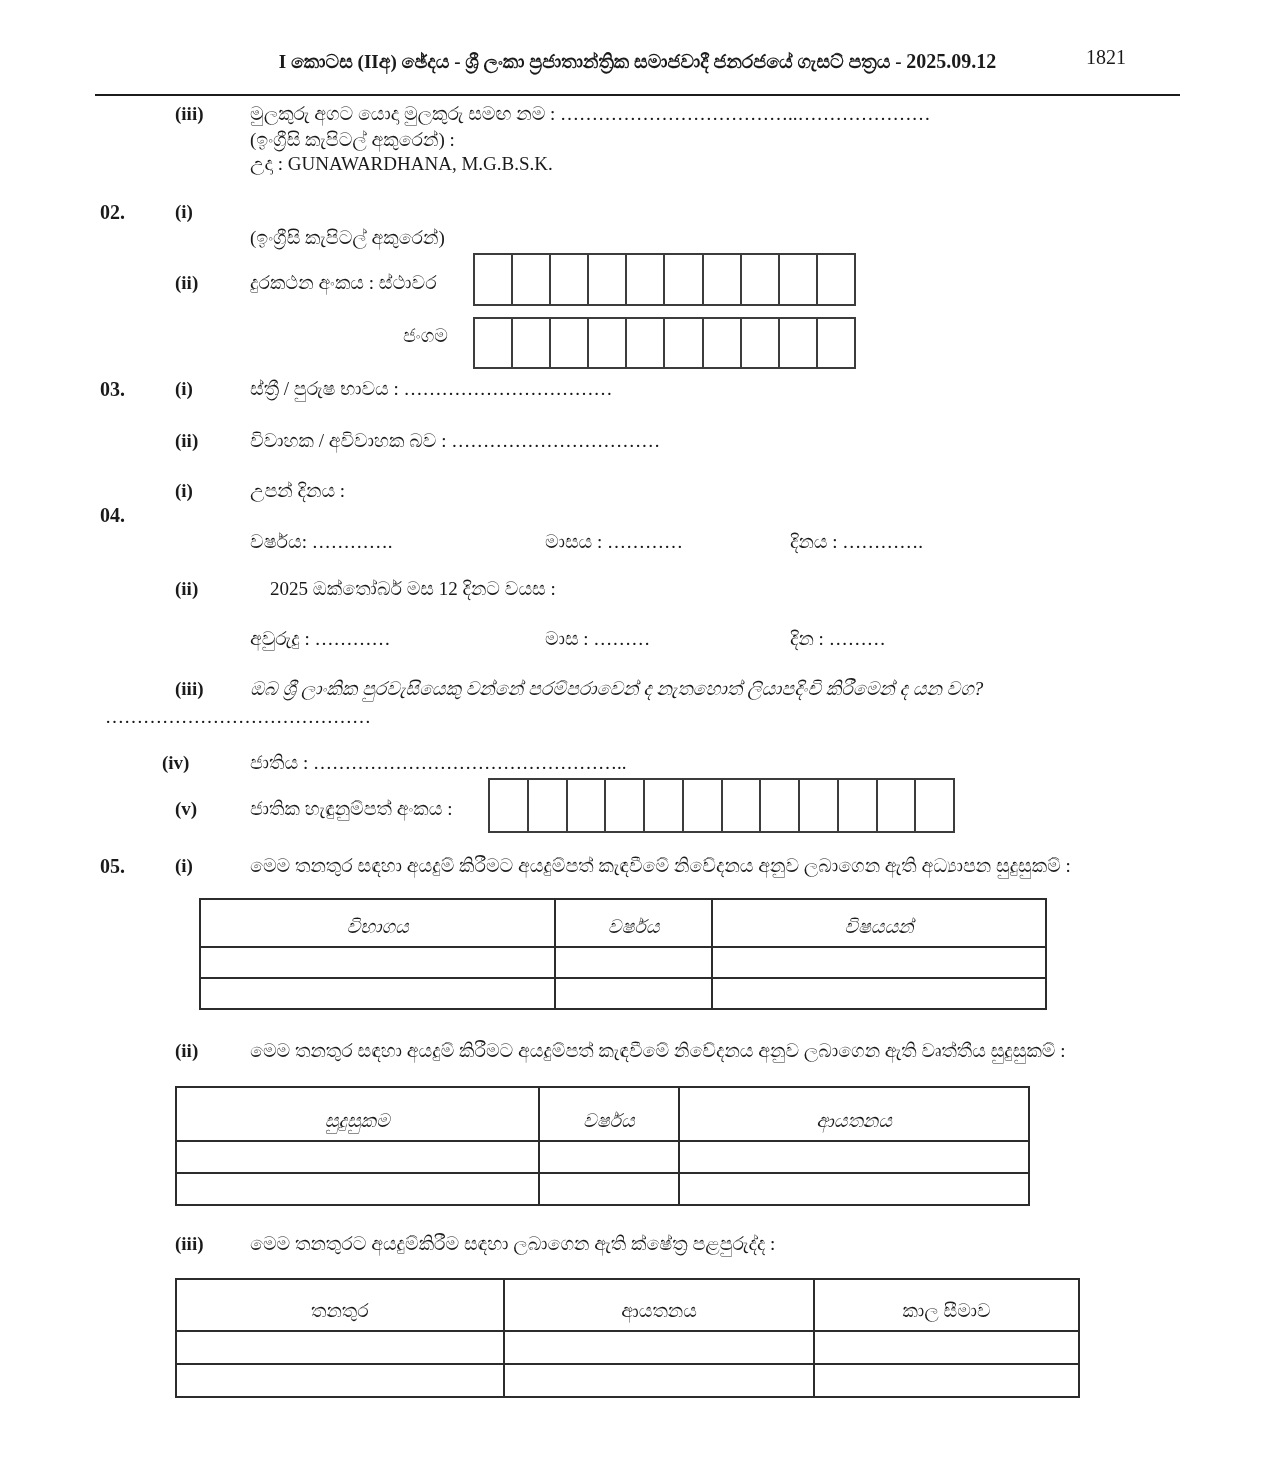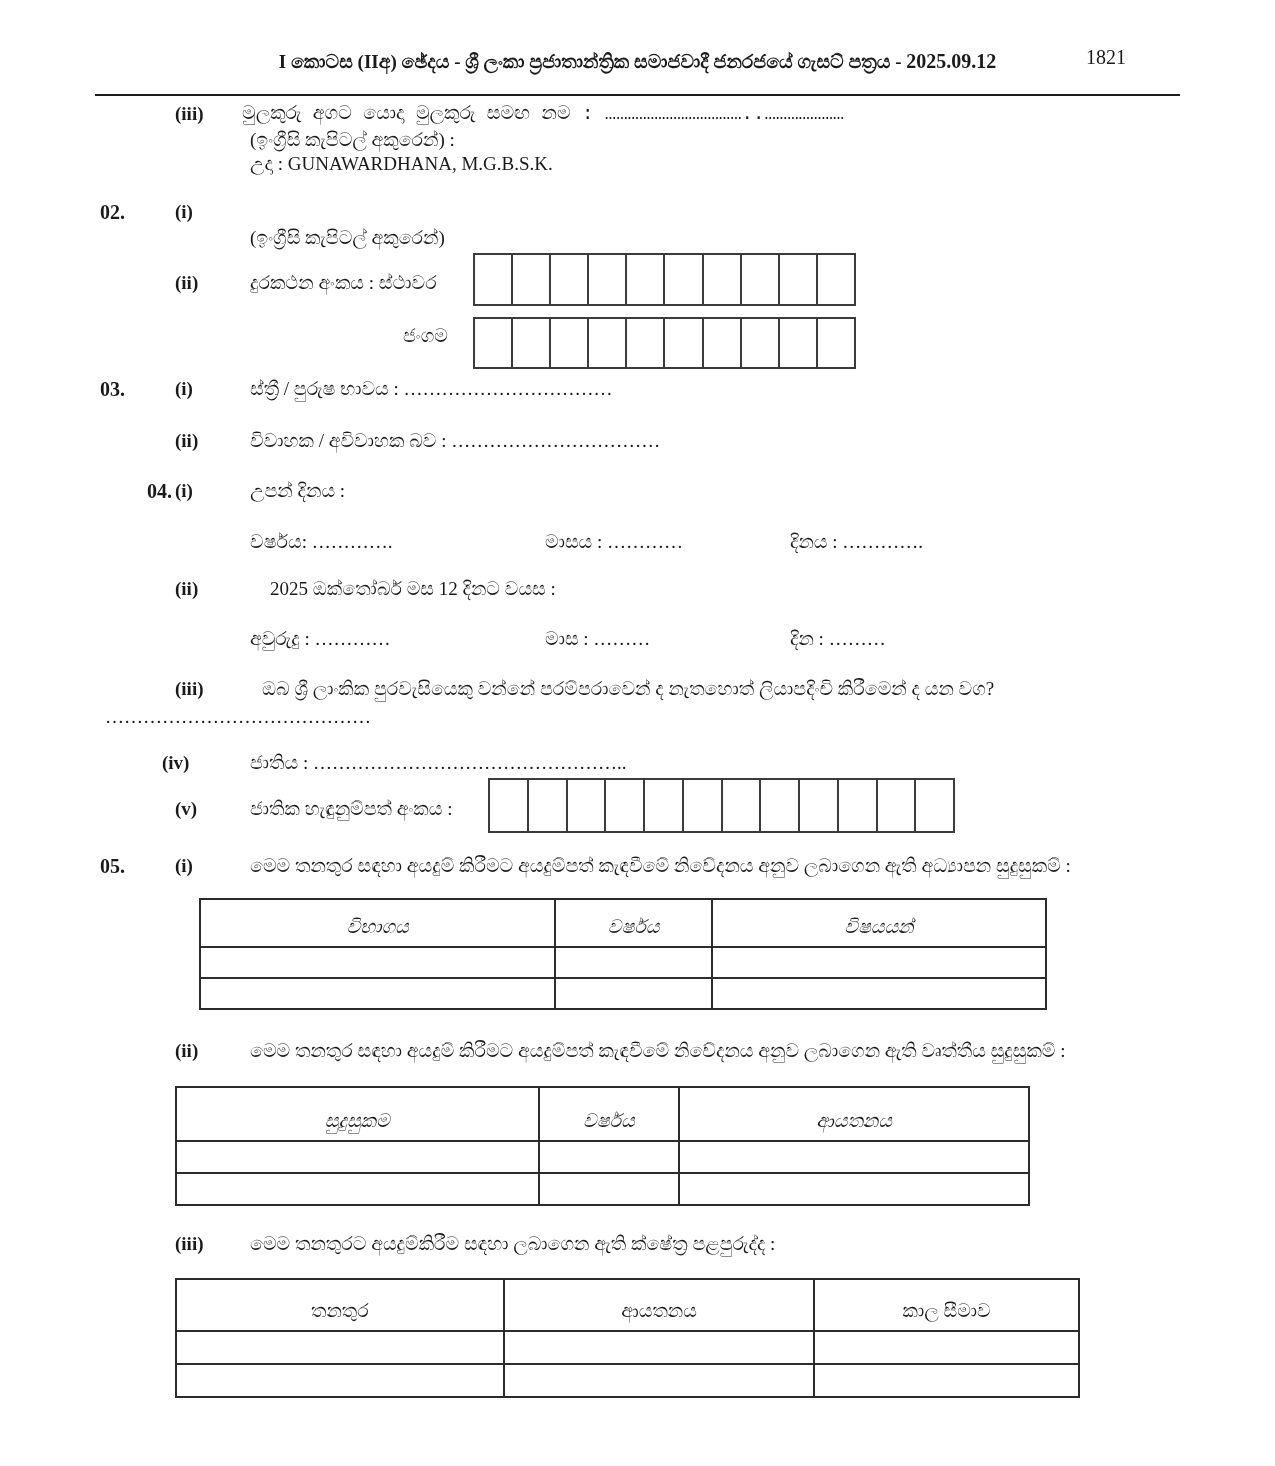--- a/index.html
+++ b/index.html
@@ -34,21 +34,21 @@
 </head>
 <body>
 
 <div class="page">
 
   <div class="abs hdr-title"><span>I කොටස (IIඅ) ඡේදය - ශ්‍රී ලංකා ප්‍රජාතාන්ත්‍රික සමාජවාදී ජනරජයේ ගැසට් පත්‍රය - </span><b>2025.09.12</b></div>
   <div class="abs hdr-page">1821</div>
   <div class="abs hdr-rule"></div>
 
   <div class="abs rlabel" style="left:175px; top:103px;">(iii)</div>
-  <div class="abs" style="left:242px; top:103px;font-family:Liberation Mono, monospace;">මුලකුරු අගට යොදා මුලකුරු සමඟ නම : ………………………………..…………………</div>
+  <div class="abs" style="left:250px; top:103px;">මුලකුරු අගට යොදා මුලකුරු සමඟ නම : ………………………………..…………………</div>
   <div class="abs" style="left:250px; top:129px;">(ඉංග්‍රීසි කැපිටල් අකුරෙන්) :</div>
   <div class="abs" style="left:250px; top:153px;">උදා : GUNAWARDHANA, M.G.B.S.K.</div>
 
   <div class="abs num" style="left:100px; top:201px;">02.</div>
   <div class="abs rlabel" style="left:175px; top:201px;">(i)</div>
   <div class="abs" style="left:250px; top:227px;">(ඉංග්‍රීසි කැපිටල් අකුරෙන්)</div>
 
   <div class="abs rlabel" style="left:175px; top:272px;">(ii)</div>
   <div class="abs" style="left:250px; top:272px;">දුරකථන අංකය : ස්ථාවර</div>
   <div class="abs boxrow" style="left:473px; top:253px; width:383px; height:53px;">
@@ -76,37 +76,37 @@
       <div class="cell"></div>
       <div class="cell"></div>
     </div>
 
   <div class="abs num" style="left:100px; top:378px;">03.</div>
   <div class="abs rlabel" style="left:175px; top:378px;">(i)</div>
   <div class="abs" style="left:250px; top:378px;">ස්ත්‍රී / පුරුෂ භාවය  : ……………………………</div>
   <div class="abs rlabel" style="left:175px; top:430px;">(ii)</div>
   <div class="abs" style="left:250px; top:430px;">විවාහක / අවිවාහක බව : ……………………………</div>
 
-  <div class="abs num" style="left:100px; top:480px;margin-left:47px;">04.</div>
+  <div class="abs num" style="left:100px; top:504px;">04.</div>
   <div class="abs rlabel" style="left:175px; top:480px;">(i)</div>
   <div class="abs" style="left:250px; top:480px;">උපන් දිනය  :</div>
 
   <div class="abs" style="left:250px; top:531px;">වර්ෂය: ………….</div>
   <div class="abs" style="left:545px; top:531px;">මාසය :  …………</div>
   <div class="abs" style="left:790px; top:531px;">දිනය : ………….</div>
 
   <div class="abs rlabel" style="left:175px; top:578px;">(ii)</div>
   <div class="abs" style="left:250px; top:578px;margin-left:20px;">2025 ඔක්තෝබර් මස 12 දිනට වයස :</div>
 
   <div class="abs" style="left:250px; top:628px;">අවුරුදු : …………</div>
   <div class="abs" style="left:545px; top:628px;">මාස : ………</div>
   <div class="abs" style="left:790px; top:628px;">දින : ………</div>
 
   <div class="abs rlabel" style="left:175px; top:678px;">(iii)</div>
-  <div class="abs wrap" style="left:262px; top:678px; width:790px;">ඔබ ශ්‍රී ලාංකික පුරවැසියෙකු වන්නේ පරම්පරාවෙන් ද  නැතහොත් ලියාපදිංචි කිරීමෙන් ද යන  වග?</div>
+  <div class="abs wrap" style="left:250px; top:678px; width:790px;font-style:italic;">ඔබ ශ්‍රී ලාංකික පුරවැසියෙකු වන්නේ පරම්පරාවෙන් ද  නැතහොත් ලියාපදිංචි කිරීමෙන් ද යන  වග?</div>
   <div class="abs" style="left:105px; top:706px;">……………………………………</div>
 
   <div class="abs rlabel" style="left:162px; top:752px;text-align:center;">(iv)</div>
   <div class="abs" style="left:250px; top:752px;">ජාතිය : …………………………………………..</div>
 
   <div class="abs rlabel" style="left:175px; top:798px;">(v)</div>
   <div class="abs" style="left:250px; top:798px;">ජාතික හැඳුනුම්පත් අංකය  :</div>
   <div class="abs boxrow" style="left:488px; top:778px; width:467px; height:55px;">
       <div class="cell"></div>
       <div class="cell"></div>

